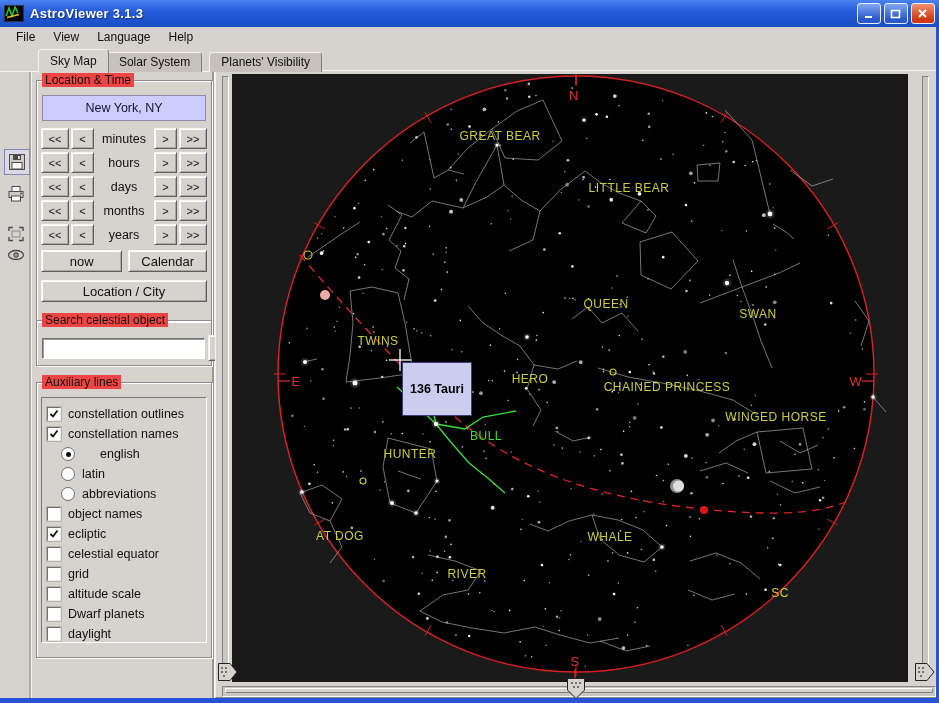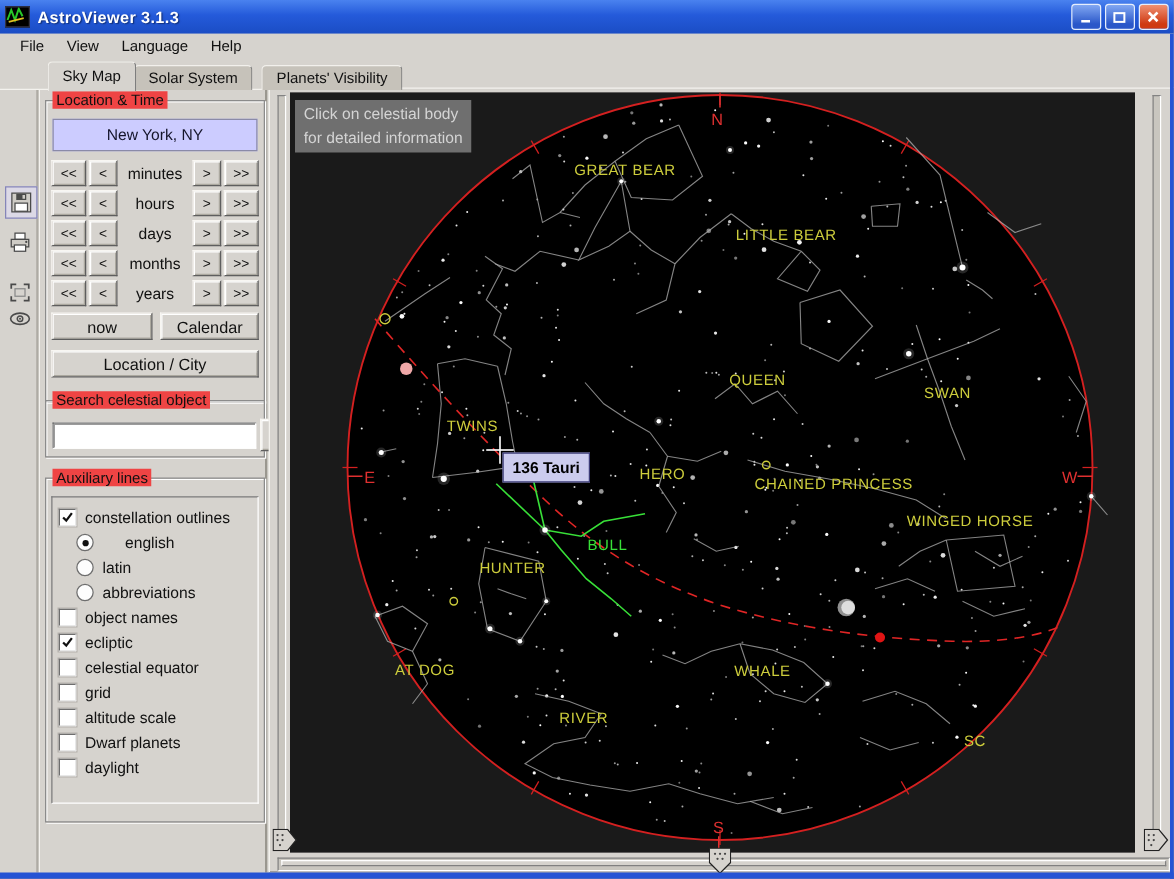--- a/index.html
+++ b/index.html
@@ -67,21 +67,21 @@
   .vtrack{position:absolute;top:5px;width:5px;height:588px;background:#c9c6bf;
     border:1px solid;border-color:#838383 #fff #fff #838383}
   .vtrack.l{left:6px}.vtrack.r{left:706px}
   .htrack{position:absolute;left:6px;top:615px;width:712px;height:9px;background:#c9c6bf;
     border:1px solid;border-color:#838383 #fff #fff #838383}
   .htrack .inner{margin:1px 2px;height:3px;background:#d6d3ce;border:1px solid;border-color:#fff #808080 #808080 #fff}
   .thumb{position:absolute}
   .hintbox{position:absolute;left:4px;top:6px;background:#6f6f6f;color:#d4d4d4;
     font-size:12.5px;line-height:19px;padding:2px 7px;white-space:nowrap}
   .maptip{position:absolute;left:170px;top:288px;background:#ccccee;border:1px solid #3c3c78;
-    color:#000;font-weight:bold;font-size:12.5px;padding:4px 7px;white-space:nowrap}
+    color:#000;font-weight:bold;font-size:12.5px;padding:19px 7px;white-space:nowrap}
   .bluestrip-r{position:absolute;left:936px;top:27px;width:3px;height:676px;background:#2553d4}
   .bluestrip-b{position:absolute;left:0;top:698px;width:939px;height:5px;background:#2553d4}
   svg{display:block}
 </style>
 </head>
 <body>
 
 <div class="titlebar">
   <div class="app-icon">
     <svg width="16" height="13" viewBox="0 0 16 13">
@@ -223,20 +223,28 @@
   <div class="group" style="left:4px;top:310px;width:176px;height:276px">
     <div class="group-title">Auxiliary lines</div>
     <div class="sunken" id="auxlist">
         <div class="auxrow" style="margin-left: 0px;">
           <span class="cbox">
             <svg width="10" height="10" viewBox="0 0 10 10">
               <polyline points="1.5,5 4,7.5 8.5,1.5" fill="none" stroke="#111" stroke-width="1.8"></polyline>
             </svg>
           </span>
           <span>constellation outlines</span>
+        </div>
+        <div class="auxrow" style="margin-left: 0px;">
+          <span class="cbox">
+            <svg width="10" height="10" viewBox="0 0 10 10">
+              <polyline points="1.5,5 4,7.5 8.5,1.5" fill="none" stroke="#111" stroke-width="1.8"></polyline>
+            </svg>
+          </span>
+          <span>constellation names</span>
         </div>
         <div class="auxrow" style="margin-left: 14px; gap: 18px;">
           <span class="rad">
             <span class="dot"></span>
           </span>
           <span>english</span>
         </div>
         <div class="auxrow" style="margin-left: 14px;">
           <span class="rad"></span>
           <span>latin</span>
@@ -808,24 +816,20 @@
         <text x="296" y="386" fill="#e03030" font-family="Liberation Sans, sans-serif" font-size="13" text-anchor="middle" letter-spacing="0.5">E</text>
         <text x="856" y="386" fill="#e03030" font-family="Liberation Sans, sans-serif" font-size="13" text-anchor="middle" letter-spacing="0.5">W</text>
         <text x="575" y="666" fill="#e03030" font-family="Liberation Sans, sans-serif" font-size="13" text-anchor="middle" letter-spacing="0.5">S</text>
         <line x1="576" y1="76" x2="576" y2="86" stroke="#e03030" stroke-width="1.2"></line>
         <line x1="278" y1="381" x2="290" y2="381" stroke="#e03030" stroke-width="1.2"></line>
         <line x1="862" y1="381" x2="874" y2="381" stroke="#e03030" stroke-width="1.2"></line>
         <line x1="575" y1="669" x2="575" y2="679" stroke="#e03030" stroke-width="1.2"></line>
         <line x1="389" y1="360" x2="411" y2="360" stroke="#fff" stroke-width="1.3"></line>
         <line x1="400" y1="349" x2="400" y2="371" stroke="#fff" stroke-width="1.3"></line>
       </svg>
-    <div class="hintbox">
-      <div>Click on celestial body</div>
-      <div>for detailed information</div>
-    </div>
     <div class="maptip">136 Tauri</div>
   </div>
 
   <div class="thumb" style="left:2px;top:592px">
     <svg width="20" height="18" viewBox="0 0 20 18">
       <polygon points="0.5,0.5 12,0.5 19,9 12,17.5 0.5,17.5" fill="#d6d3ce" stroke="#222"></polygon>
       <g fill="#444">
           <circle cx="4" cy="5" r="0.9"></circle>
           <circle cx="8" cy="5" r="0.9"></circle>
           <circle cx="4" cy="9" r="0.9"></circle>

